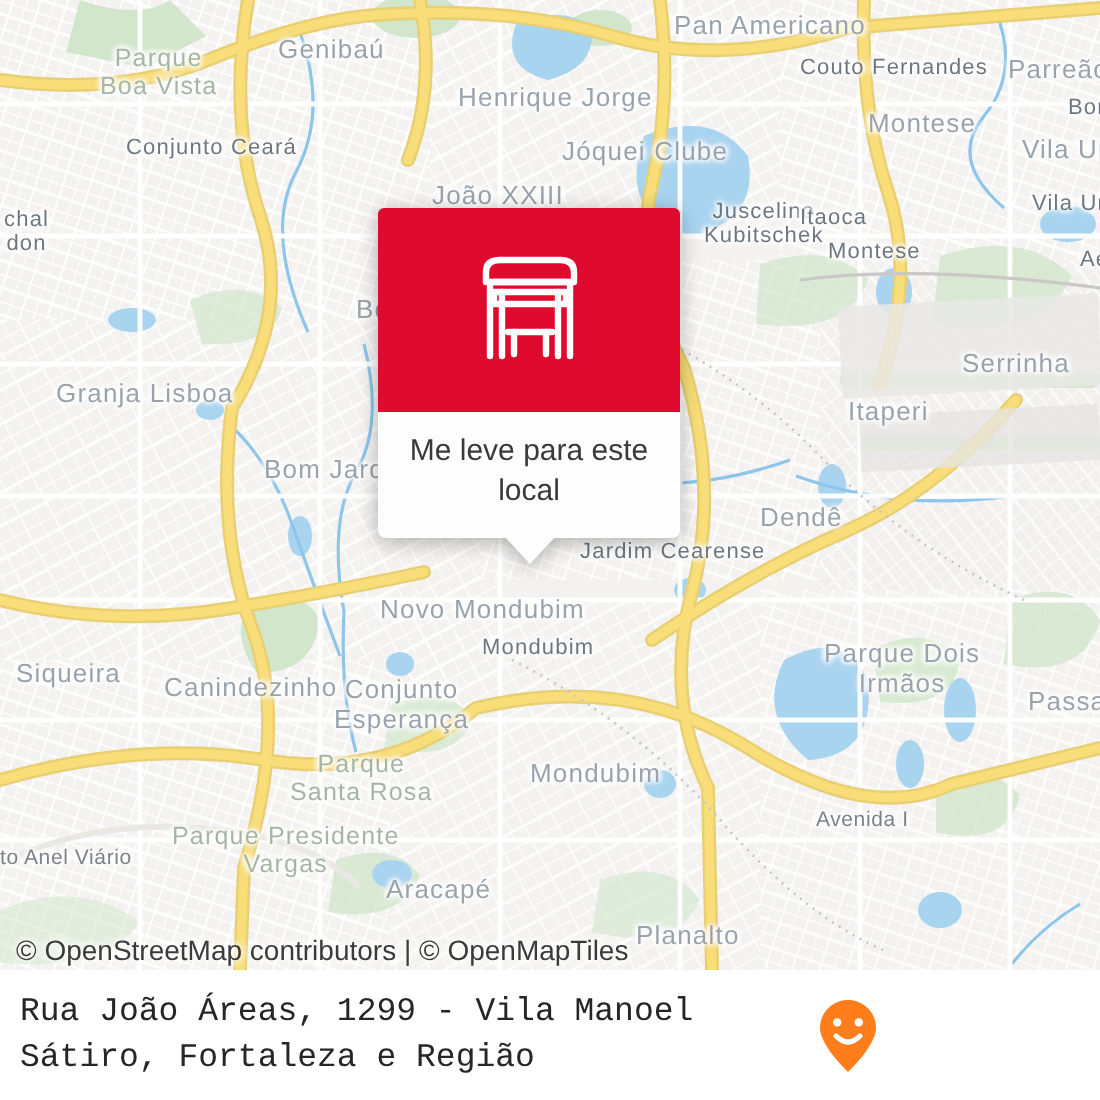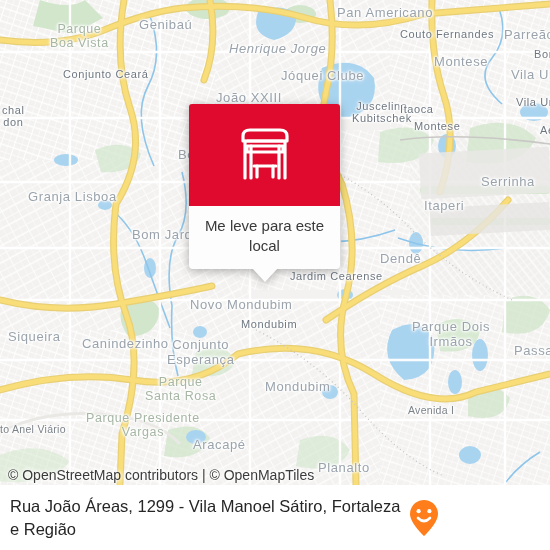--- a/index.html
+++ b/index.html
@@ -62,21 +62,21 @@
     position:absolute;left:50%;bottom:-13px;margin-left:-13px;
     width:0;height:0;
     border-left:13px solid transparent;
     border-right:13px solid transparent;
     border-top:14px solid #fdfdfd;
   }
 
   
   .footer{
     position:absolute;left:0;top:485px;width:451px;height:65px;
-    background:#fff;display:flex;align-items:center;
+    background:#fff;display:flex;align-items:center;font-family:Liberation Mono, monospace;
   }
   .footer-title{
     font-size:16.5px;color:#262626;line-height:1.35;
     padding-left:10px;flex:1;
   }
   .logo{
     display:flex;align-items:center;padding-right:10px;gap:0px;
   }
   .logo-word{
     font-size:30px;font-weight:bold;color:#13100f;
@@ -221,21 +221,21 @@
       </g>
     </svg>
 
     <div id="labels">
         <div class="map-label lb-park" style="left: 50px; top: 22px;">Parque<br>Boa Vista</div>
         <div class="map-label lb-hood" style="left: 139px; top: 18px;">Genibaú</div>
         <div class="map-label lb-hood" style="left: 337px; top: 6px;">Pan Americano</div>
         <div class="map-label lb-place" style="left: 400px; top: 28px;">Couto Fernandes</div>
         <div class="map-label lb-hood" style="left: 504px; top: 28px;">Parreão</div>
         <div class="map-label lb-place" style="left: 63px; top: 68px;">Conjunto Ceará</div>
-        <div class="map-label lb-hood" style="left: 229px; top: 42px; font-style: italic;">Henrique Jorge</div>
+        <div class="map-label lb-hood" style="left: 229px; top: 42px;">Henrique Jorge</div>
         <div class="map-label lb-hood" style="left: 281px; top: 69px;">Jóquei Clube</div>
         <div class="map-label lb-place" style="left: 352px; top: 76px; margin-top: 24px;">Juscelino<br>Kubitschek</div>
         <div class="map-label lb-hood" style="left: 434px; top: 55px;">Montese</div>
         <div class="map-label lb-hood" style="left: 511px; top: 68px;">Vila União</div>
         <div class="map-label lb-place" style="left: 534px; top: 48px;">Borges</div>
         <div class="map-label lb-hood" style="left: 216px; top: 91px;">João XXIII</div>
         <div class="map-label lb-place" style="left: 400px; top: 103px;">Itaoca</div>
         <div class="map-label lb-place" style="left: 414px; top: 120px;">Montese</div>
         <div class="map-label lb-place" style="left: 516px; top: 96px;">Vila União</div>
         <div class="map-label lb-place" style="left: 540px; top: 124px;">Aeroporto</div>

